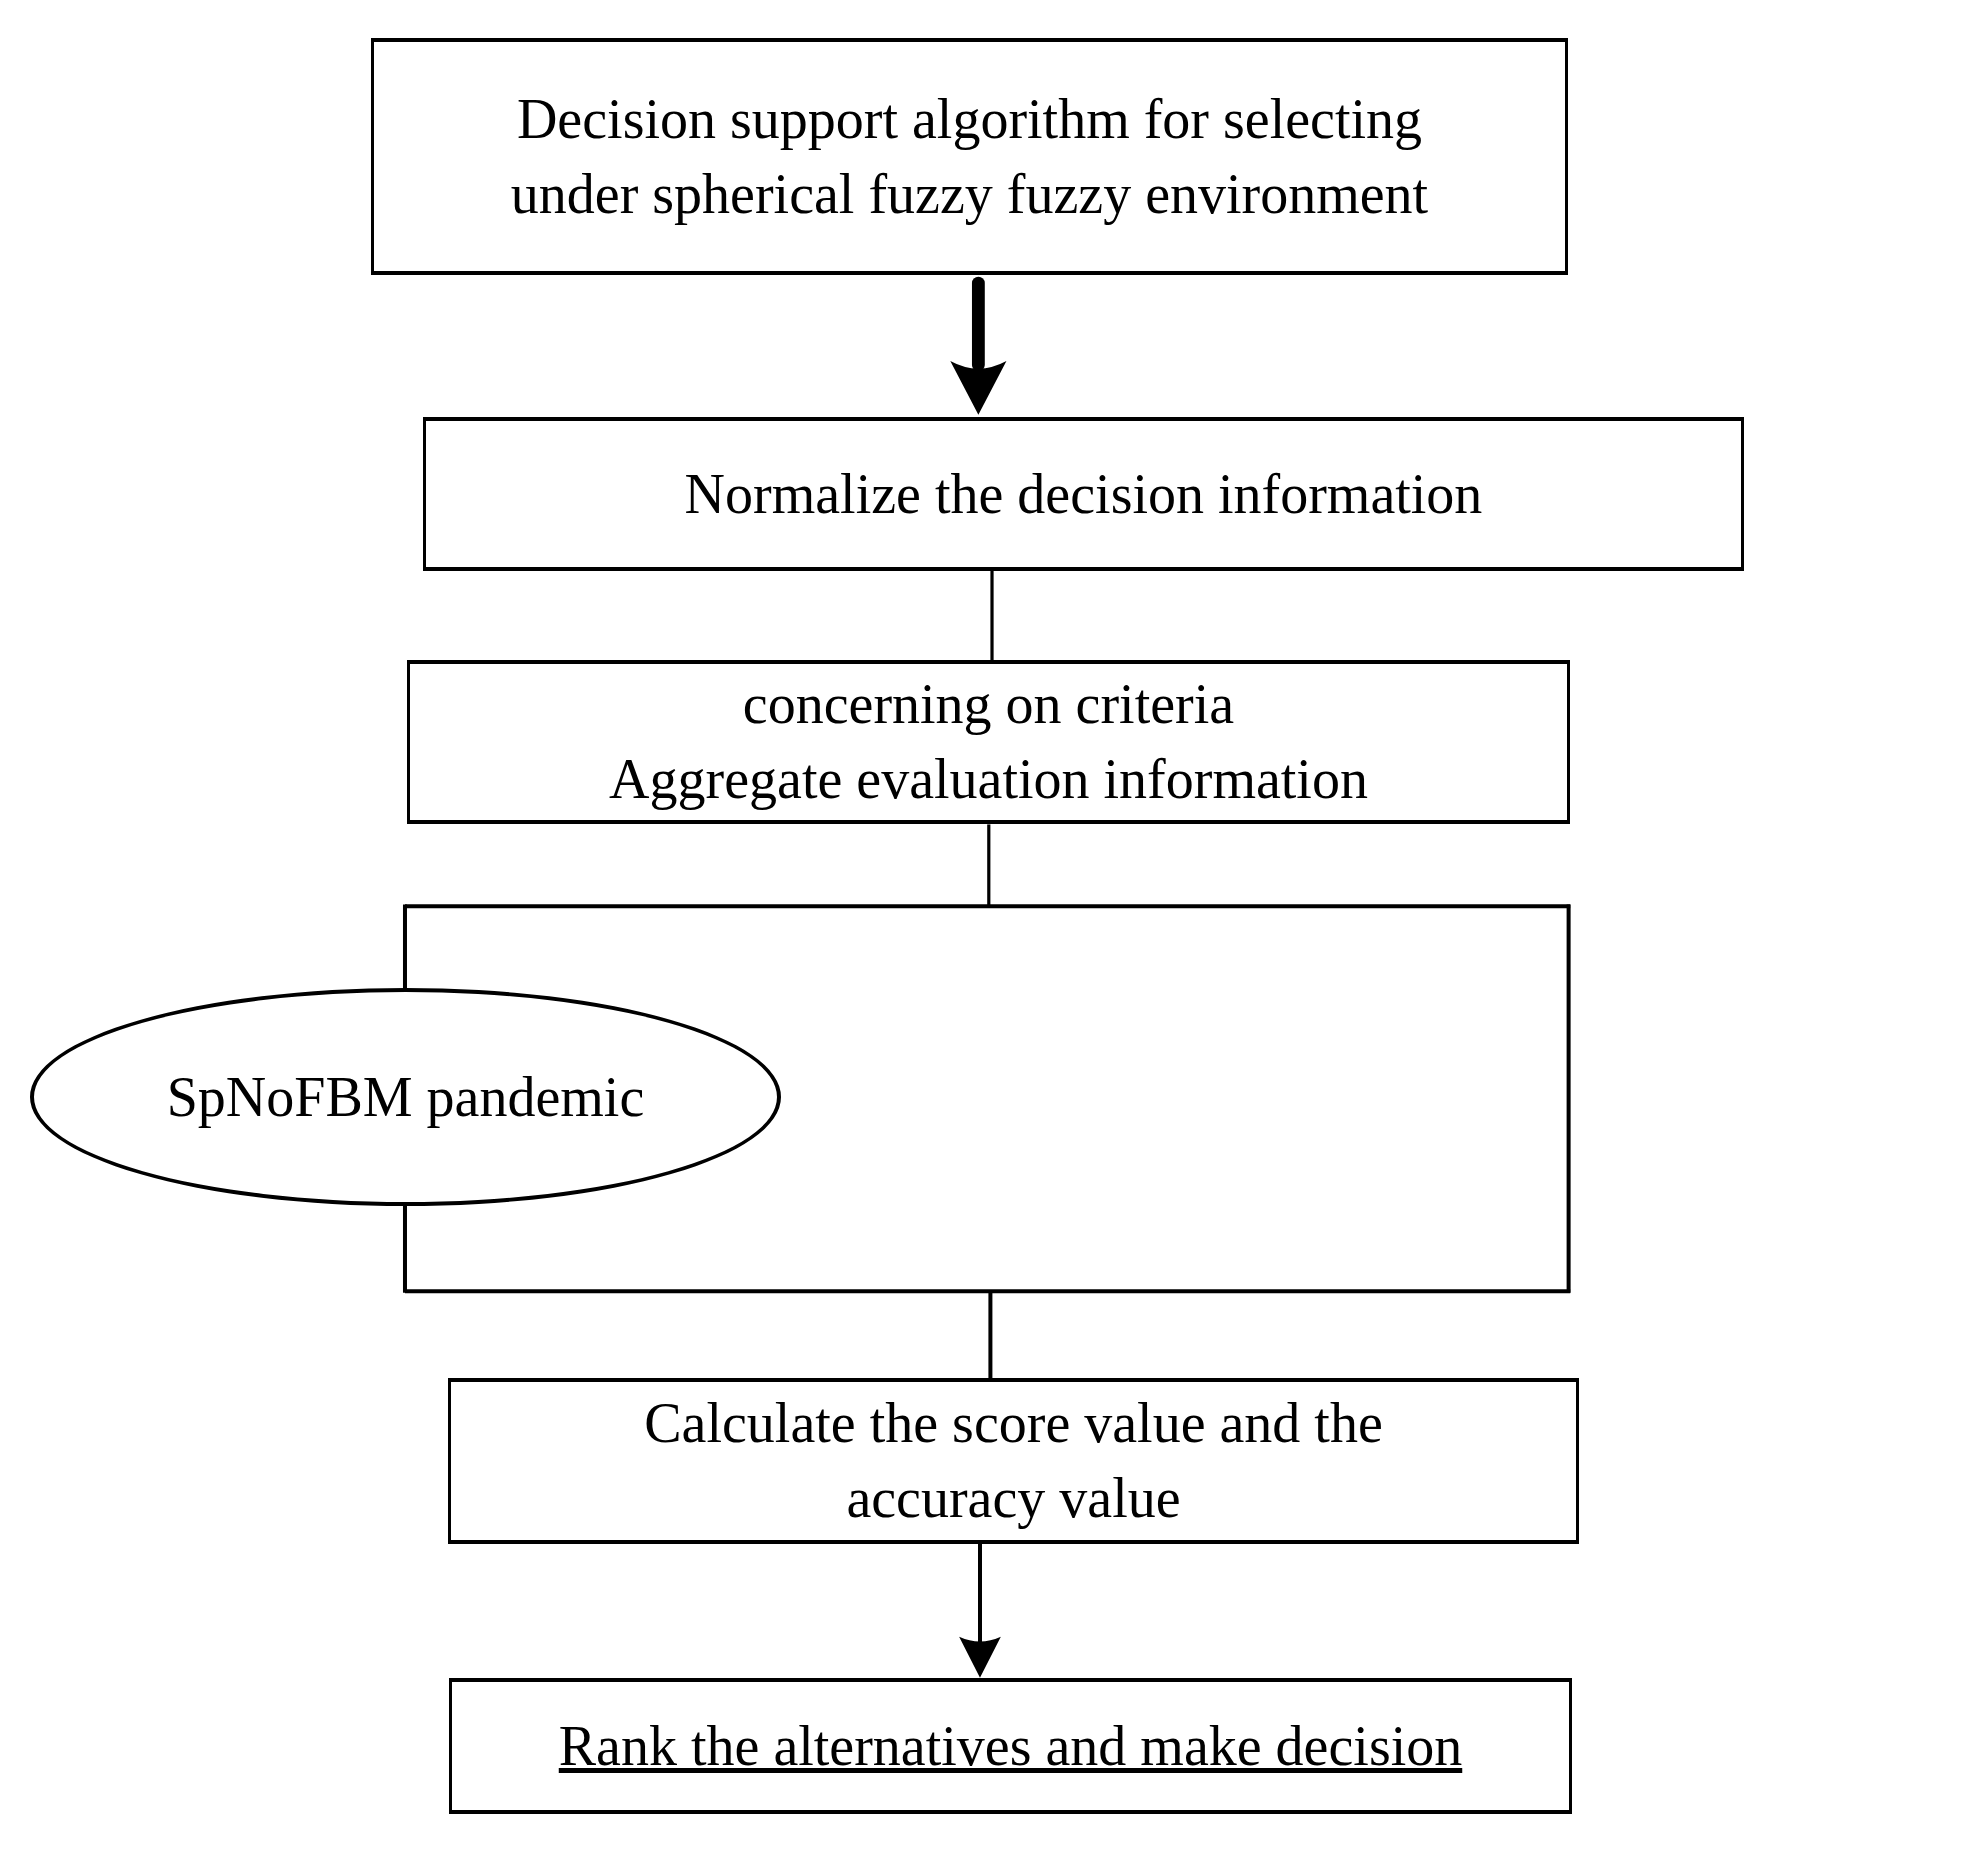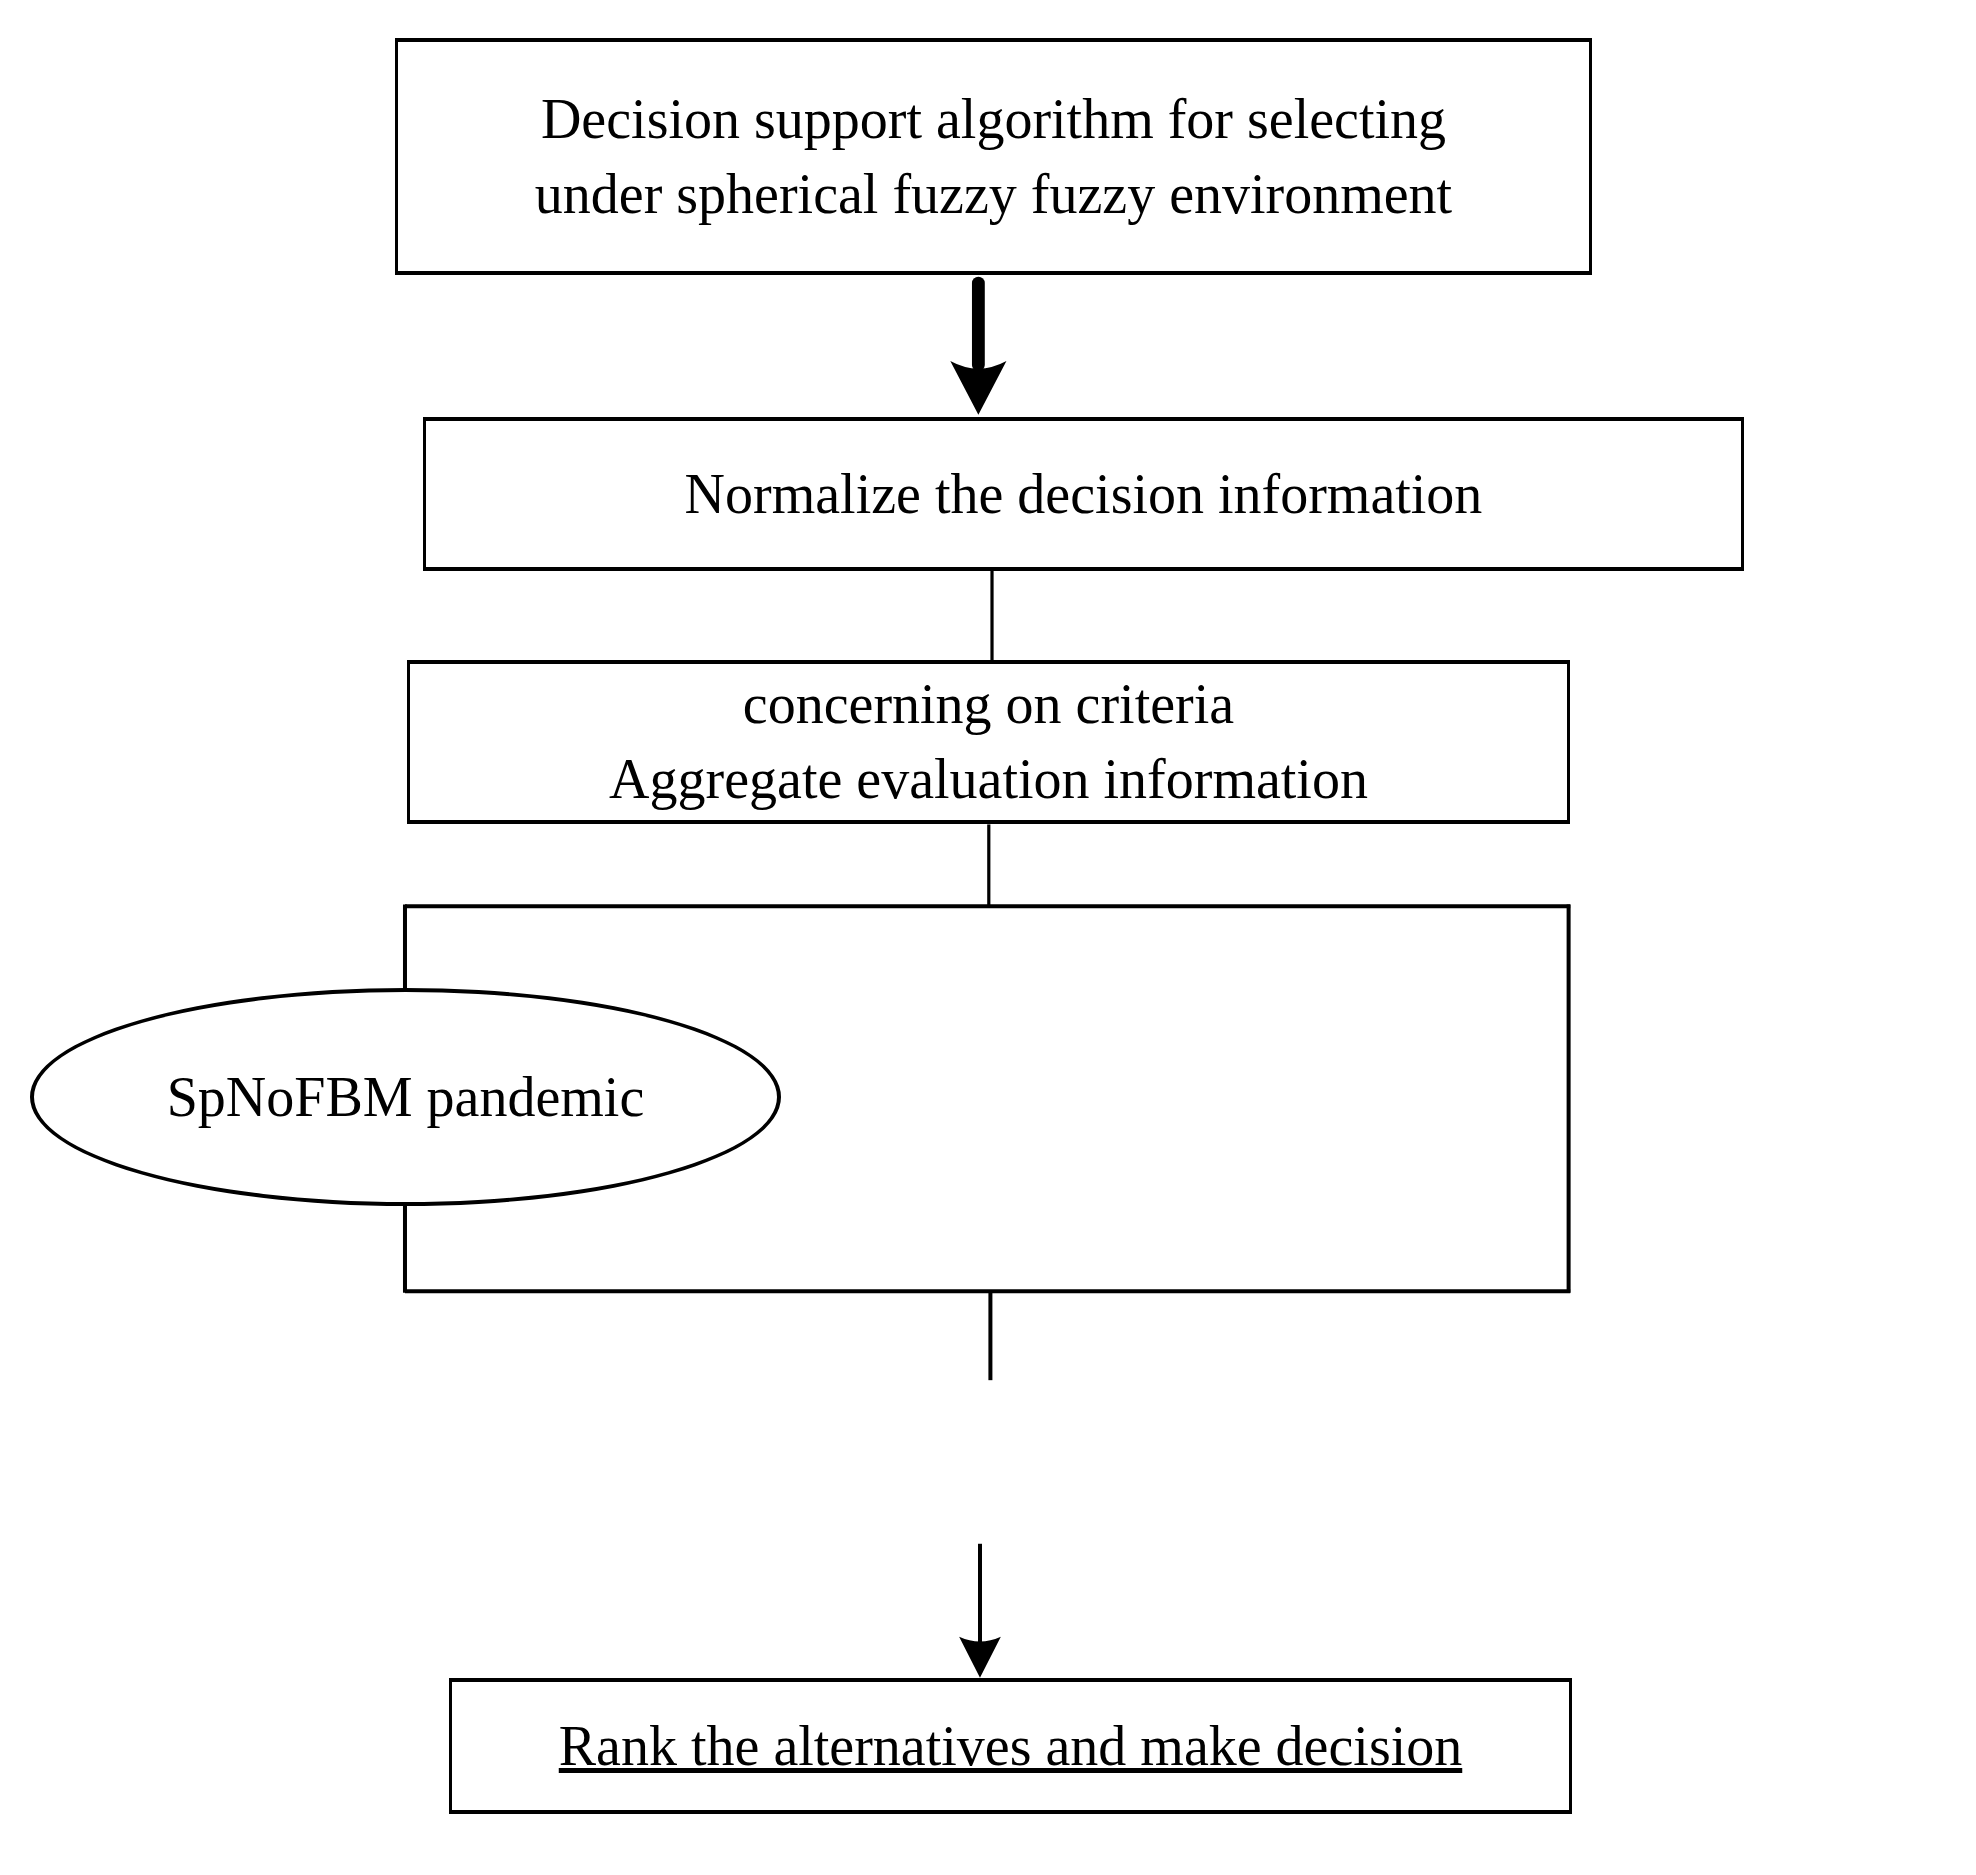--- a/index.html
+++ b/index.html
@@ -39,21 +39,21 @@
     z-index: 1;
   }
   .node .tline {
     white-space: nowrap;
   }
   .ellipse {
     border-radius: 50%;
     border-width: 4px;
   }
   
-  #node-title     { left: 371px;  top: 38px;   width: 1197px; height: 237px; margin-left: 24px; }
+  #node-title     { left: 371px;  top: 38px;   width: 1197px; height: 237px; }
   #node-normalize { left: 423px;  top: 417px;  width: 1321px; height: 154px; }
   #node-aggregate { left: 407px;  top: 660px;  width: 1163px; height: 164px; }
   #node-op-left   { left: 30px;   top: 988px; width: 751px;  height: 218px; }
   #node-op-right  { left: 1193px; top: 988px; width: 751px;  height: 218px; }
   #node-calculate { left: 448px;  top: 1378px; width: 1131px; height: 166px; }
   #node-rank      { left: 449px;  top: 1678px; width: 1123px; height: 136px; text-decoration: underline; }
 </style>
 </head>
 <body>
 
@@ -95,19 +95,23 @@
   <div id="node-aggregate" class="node">
     <div class="tline">concerning on criteria</div>
     <div class="tline">Aggregate evaluation information</div>
   </div>
 
   <div id="node-op-left" class="node ellipse">
     <div class="tline">SpNoFBM pandemic</div>
   </div>
 
 
+  <div id="node-calculate" class="node">
+    <div class="tline">Calculate the score value and the</div>
+    <div class="tline">accuracy value</div>
+  </div>
 
   <div id="node-rank" class="node">
     <div class="tline">Rank the alternatives and make decision</div>
   </div>
 
 </div>
 
 
 </body></html>

